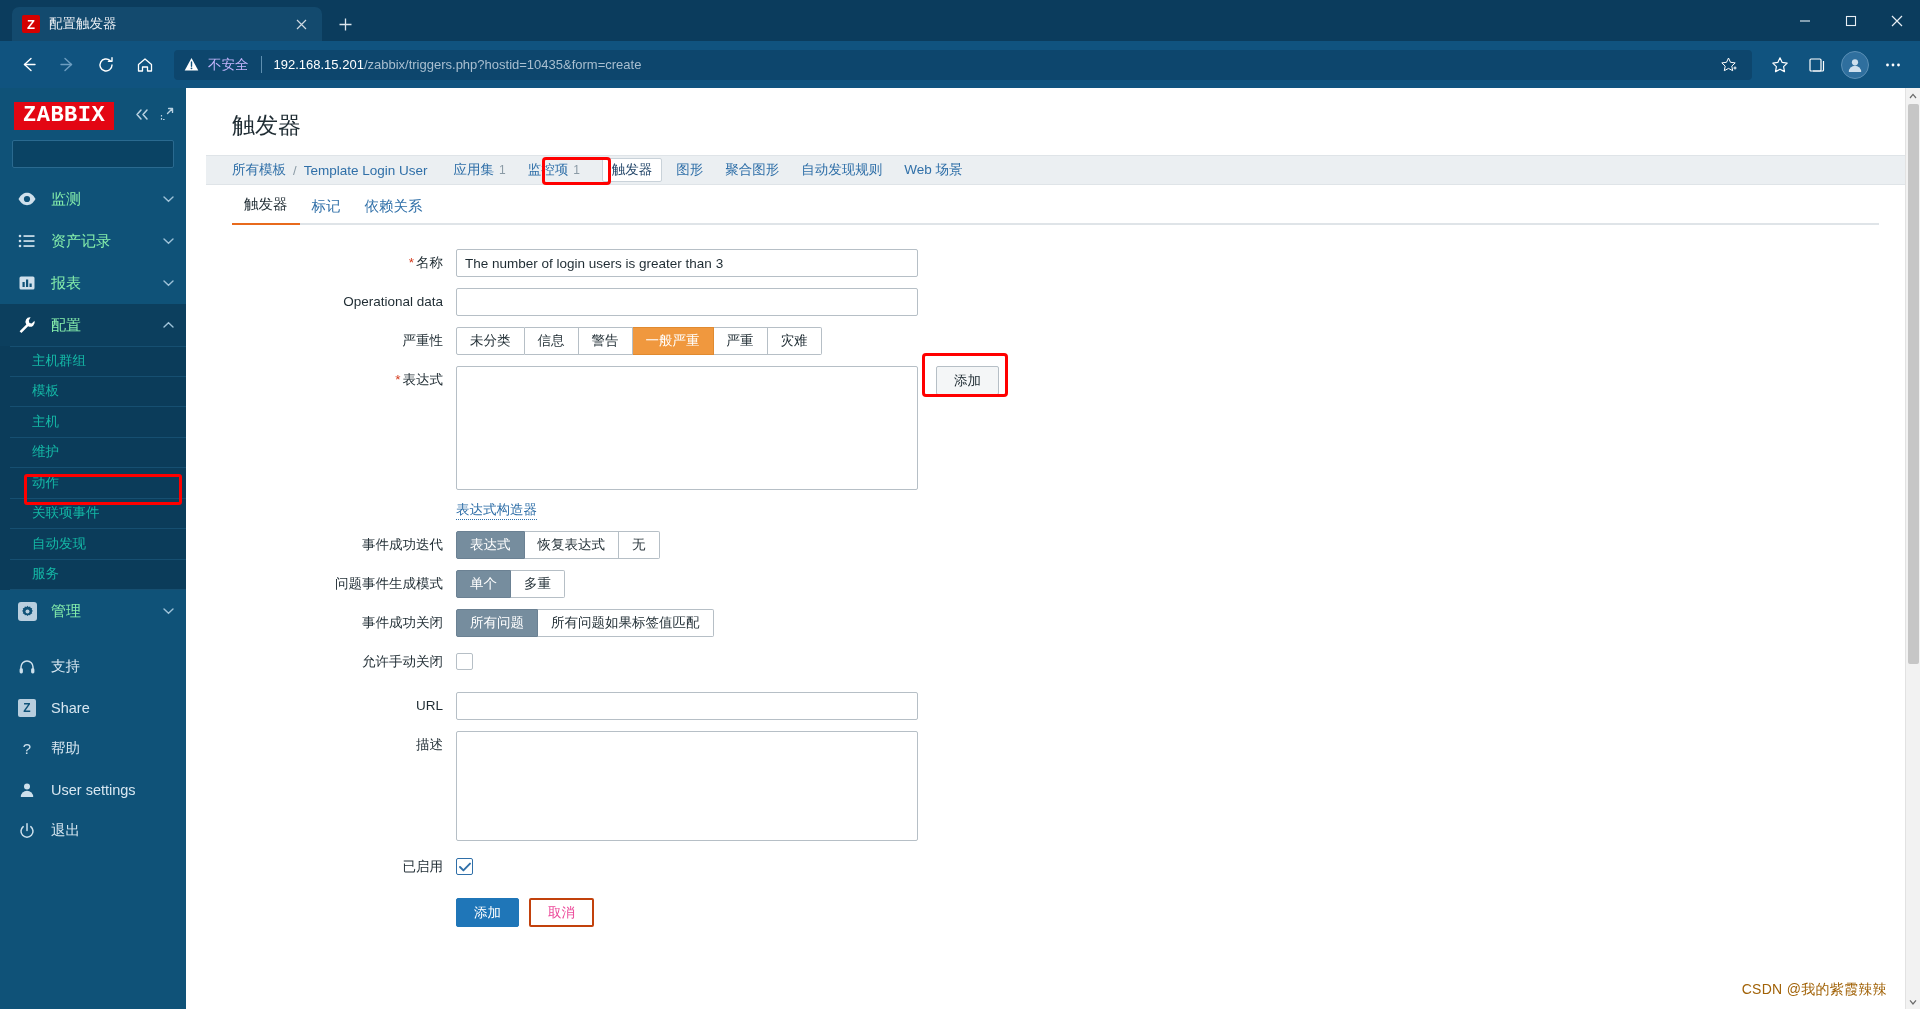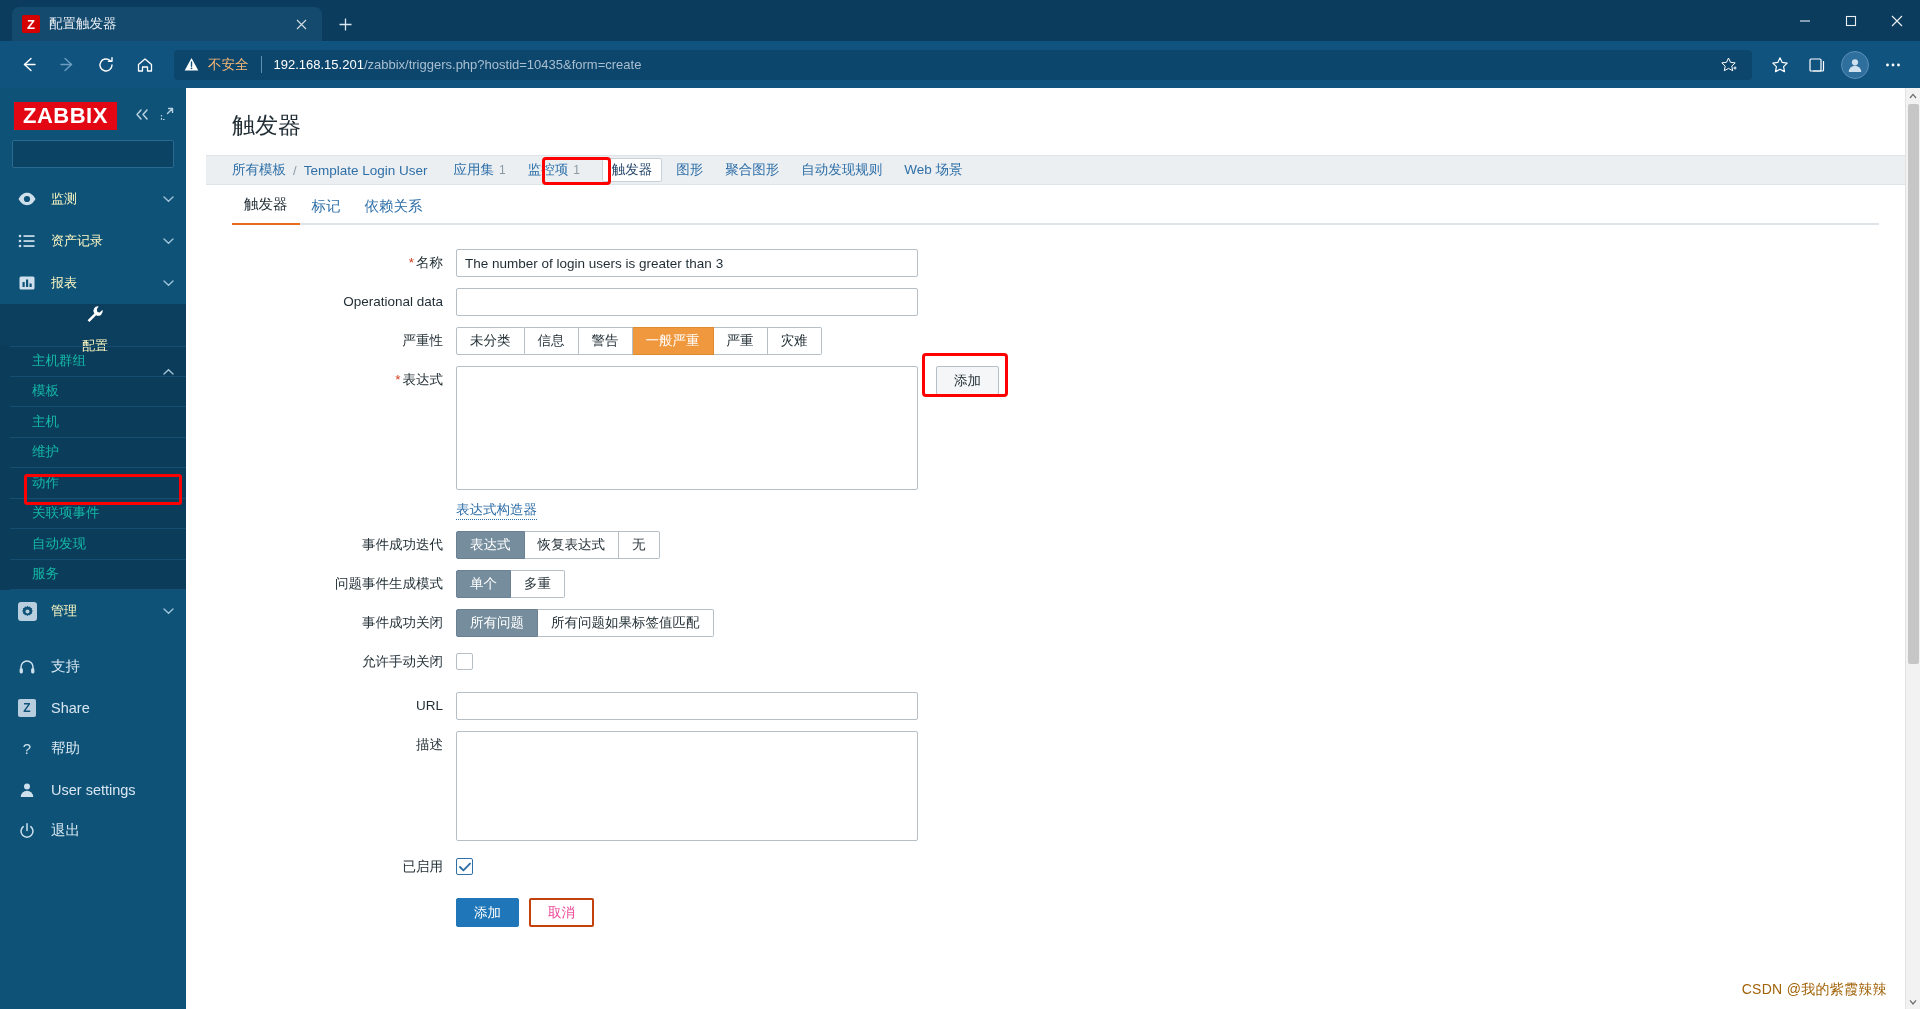--- a/index.html
+++ b/index.html
@@ -59,21 +59,21 @@
     width:36px; height:36px; display:flex; align-items:center;
     justify-content:center; color:#ffffff; border-radius:4px;
   }
   .nav-btn.disabled { color:#6d9ec1; }
   .omnibox {
     flex:1; height:30px; margin:0 8px; background:#0d466d;
     border-radius:4px; display:flex; align-items:center;
     padding:0 10px; gap:8px; position:relative;
   }
   .warn-icon { width:16px; height:16px; display:flex; align-items:center; }
-  .notsecure { color:#fdba74; font-size:13.5px; white-space:nowrap; }
+  .notsecure { color:#c4b5fd; font-size:13.5px; white-space:nowrap; }
   .url-sep { width:1px; height:17px; background:#5e8fb0; margin:0 4px; }
   .url-text { font-size:13px; white-space:nowrap; overflow:hidden; }
   .url-host { color:#ffffff; }
   .url-path { color:#a9bfd0; }
   .omni-right { margin-left:auto; display:flex; align-items:center; gap:2px; }
   .omni-icon {
     width:28px; height:26px; display:flex; align-items:center;
     justify-content:center; color:#ffffff;
   }
   .tb-icon {
@@ -90,43 +90,43 @@
   .page { flex:1; display:flex; position:relative; overflow:hidden; }
 
   
   .sidebar {
     width:186px; flex:0 0 186px; background:#0f5278;
     display:flex; flex-direction:column; position:relative;
   }
   .zbx-head { padding:14px 12px 10px 14px; display:flex; align-items:center; }
   .zbx-logo {
     background:#e30613; color:#ffffff; font-size:22px; font-weight:bold;
-    letter-spacing:0.5px; padding:2px 9px 3px 9px; line-height:1.05;
+    letter-spacing:0.5px; padding:2px 9px 3px 9px; line-height:1.05;font-family:Liberation Mono, monospace;
   }
   .zbx-ctrl { margin-left:auto; display:flex; align-items:center; gap:9px; color:#b9d2e2; }
   .zbx-search-wrap { padding:0 12px 10px 12px; }
   .zbx-search {
     height:28px; background:#0a4364; border:1px solid #2a6a90;
     border-radius:2px; display:flex; align-items:center; padding:0 8px;
   }
   .zbx-search input {
     flex:1; background:transparent; border:none; outline:none;
     color:#dbe9f2; font-size:12.5px; font-family:"Liberation Sans", sans-serif;
   }
   .zbx-search .mag { color:#9fc3d8; display:flex; align-items:center; }
 
   .nav-list { display:flex; flex-direction:column; }
   .nav-item {
     height:42px; display:flex; align-items:center; gap:13px;
-    padding:0 12px 0 16px; color:#fef9c3; font-size:13px;
+    padding:0 12px 0 16px; color:#86efac; font-size:15px;
     position:relative;
   }
   .nav-item .ico { width:22px; display:flex; align-items:center; justify-content:center; color:#cfe0ec; }
   .nav-item .chev { margin-left:auto; color:#9ec2d8; display:flex; }
-  .nav-item.active { background:#0c3f5e;flex-direction:column; }
+  .nav-item.active { background:#0c3f5e; }
   .nav-item.active .ico { color:#ffffff; }
 
   .submenu { background:#0b3c5a; display:flex; flex-direction:column; padding-left:10px; }
   .sub-item {
     height:30.5px; display:flex; align-items:center; padding-left:22px;
     color:#14b8a6; font-size:13.5px; border-bottom:1px solid #164f71;
     position:relative;
   }
   .sub-item:first-child { border-top:1px solid #164f71; }
 

